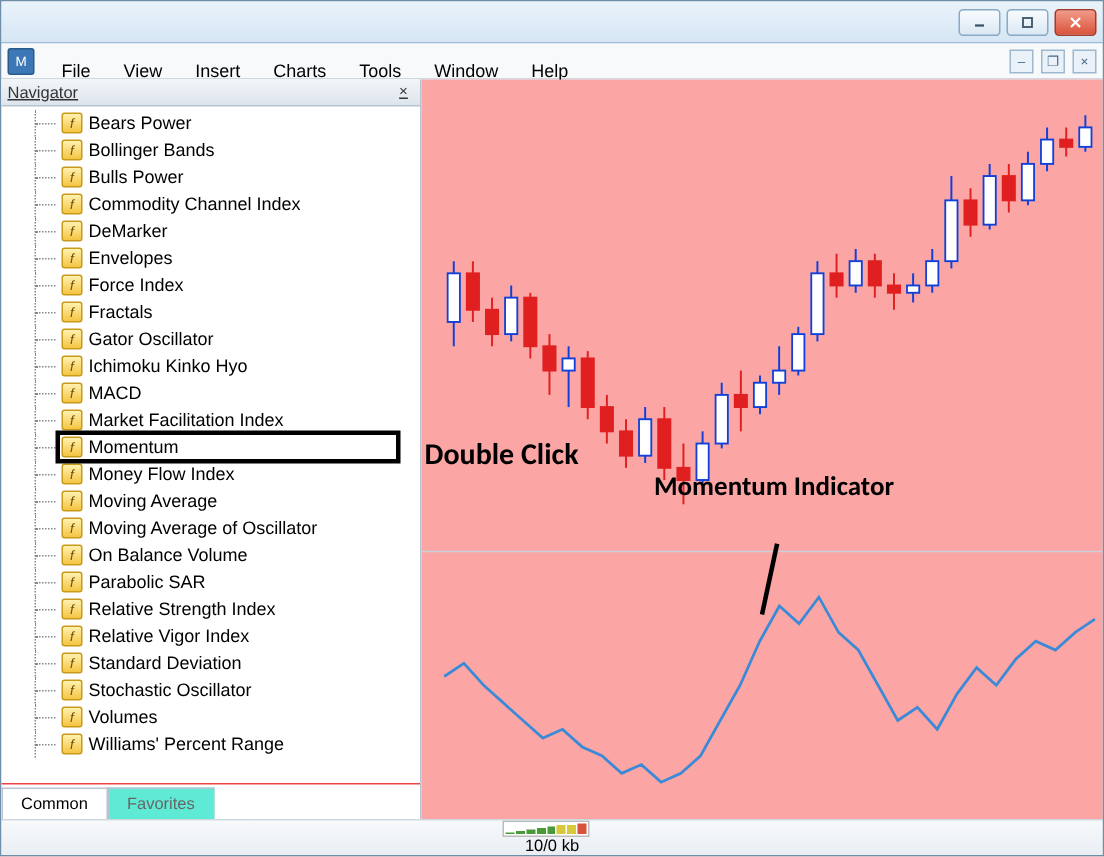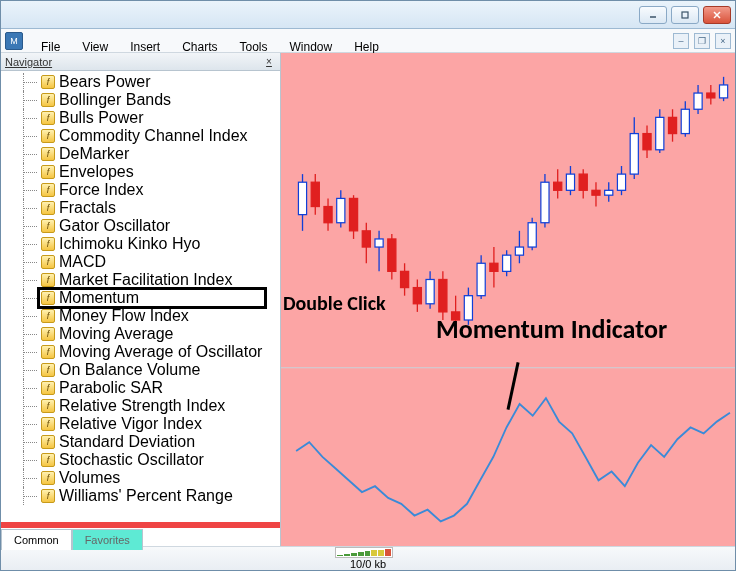--- a/index.html
+++ b/index.html
@@ -20,34 +20,34 @@
   .client { flex:1; display:flex; min-height:0; }
   
   .navigator { width:280px; display:flex; flex-direction:column; border-right:1px solid #b7c4cf; background:#fff; }
   .nav-header { height:18px; background:linear-gradient(to bottom,#f2f5f8,#dde5ec); border-bottom:1px solid #b7c4cf; display:flex; align-items:center; padding:0 4px; font-size:11px; color:#333;text-decoration:underline;}
   .nav-header .close-x { margin-left:auto; width:14px; height:14px; display:flex; align-items:center; justify-content:center; font-size:10px; cursor:pointer;}
   .nav-tree { flex:1; overflow-y:auto; overflow-x:hidden; padding:2px 0; position:relative;}
   .tree-item { display:flex; align-items:center; height:18px; padding-left:40px; position:relative; white-space:nowrap;}
   .tree-item::before { content:""; position:absolute; left:22px; top:0; bottom:0; border-left:1px dotted #888;}
   .tree-item .branch { position:absolute; left:22px; top:50%; width:14px; border-top:1px dotted #888; }
   .tree-icon { width:14px; height:14px; background:linear-gradient(to bottom,#fff1b0,#f5c542); border:1px solid #c79a1a; border-radius:2px; margin-right:4px; display:flex; align-items:center; justify-content:center; font-size:9px; font-style:italic; color:#6b4f09;}
-  .tree-label { font-size:16px; }
-  .nav-tabs { height:24px; display:flex; align-items:flex-start; border-top:6px solid #ef4444;}
+  .tree-label { font-size:12px; }
+  .nav-tabs { height:24px; display:flex; align-items:center; border-top:1px solid #ef4444;}
   .nav-tab { padding:4px 12px; font-size:11px; border:1px solid #b7c4cf; border-bottom:none; position:relative; bottom:-1px; background:#5eead4; color:#666;}
   .nav-tab.active { background:#fff; color:#000; border-top:1px solid #b7c4cf;}
   
   .highlight-box { position:absolute; border:3px solid #000; pointer-events:none; z-index:5;}
   
   .chart-panel { flex:1; display:flex; flex-direction:column; background:#fca5a5; position:relative;}
   .chart-area { flex:1; position:relative; overflow:hidden;}
   .chart-svg { width:100%; height:100%; }
   
   .annotation { position:absolute; font-weight:bold; color:#000; font-family:Calibri, sans-serif; }
   .annotation.dc { font-size:20px; left:2px; top:238px; }
-  .annotation.mi { font-size:26px; left:155px; top:260px; }
+  .annotation.mi { font-size:18px; left:155px; top:260px; }
   
   .statusbar { height:24px; background:linear-gradient(to bottom,#f7f9fb,#e9eef3); border-top:1px solid #cfd8e0; display:flex; align-items:center; padding:0 6px; font-size:11px;flex-direction:column; }
   .status-spacer { flex:1; }
   .status-meter { width:58px; height:14px; background:#fff; border:1px solid #bbb; margin-right:8px; position:relative; display:flex; align-items:flex-end; gap:1px; padding:1px;}
   .status-meter span { flex:1; background:#4a9a3a;}
   .status-meter span:nth-child(n+6){background:#d9c83a;}
   .status-meter span:nth-child(n+8){background:#d9533a;}
   
   .nav-tree::-webkit-scrollbar { width:16px; }
   .nav-tree::-webkit-scrollbar-track { background:#e9eef3; }

